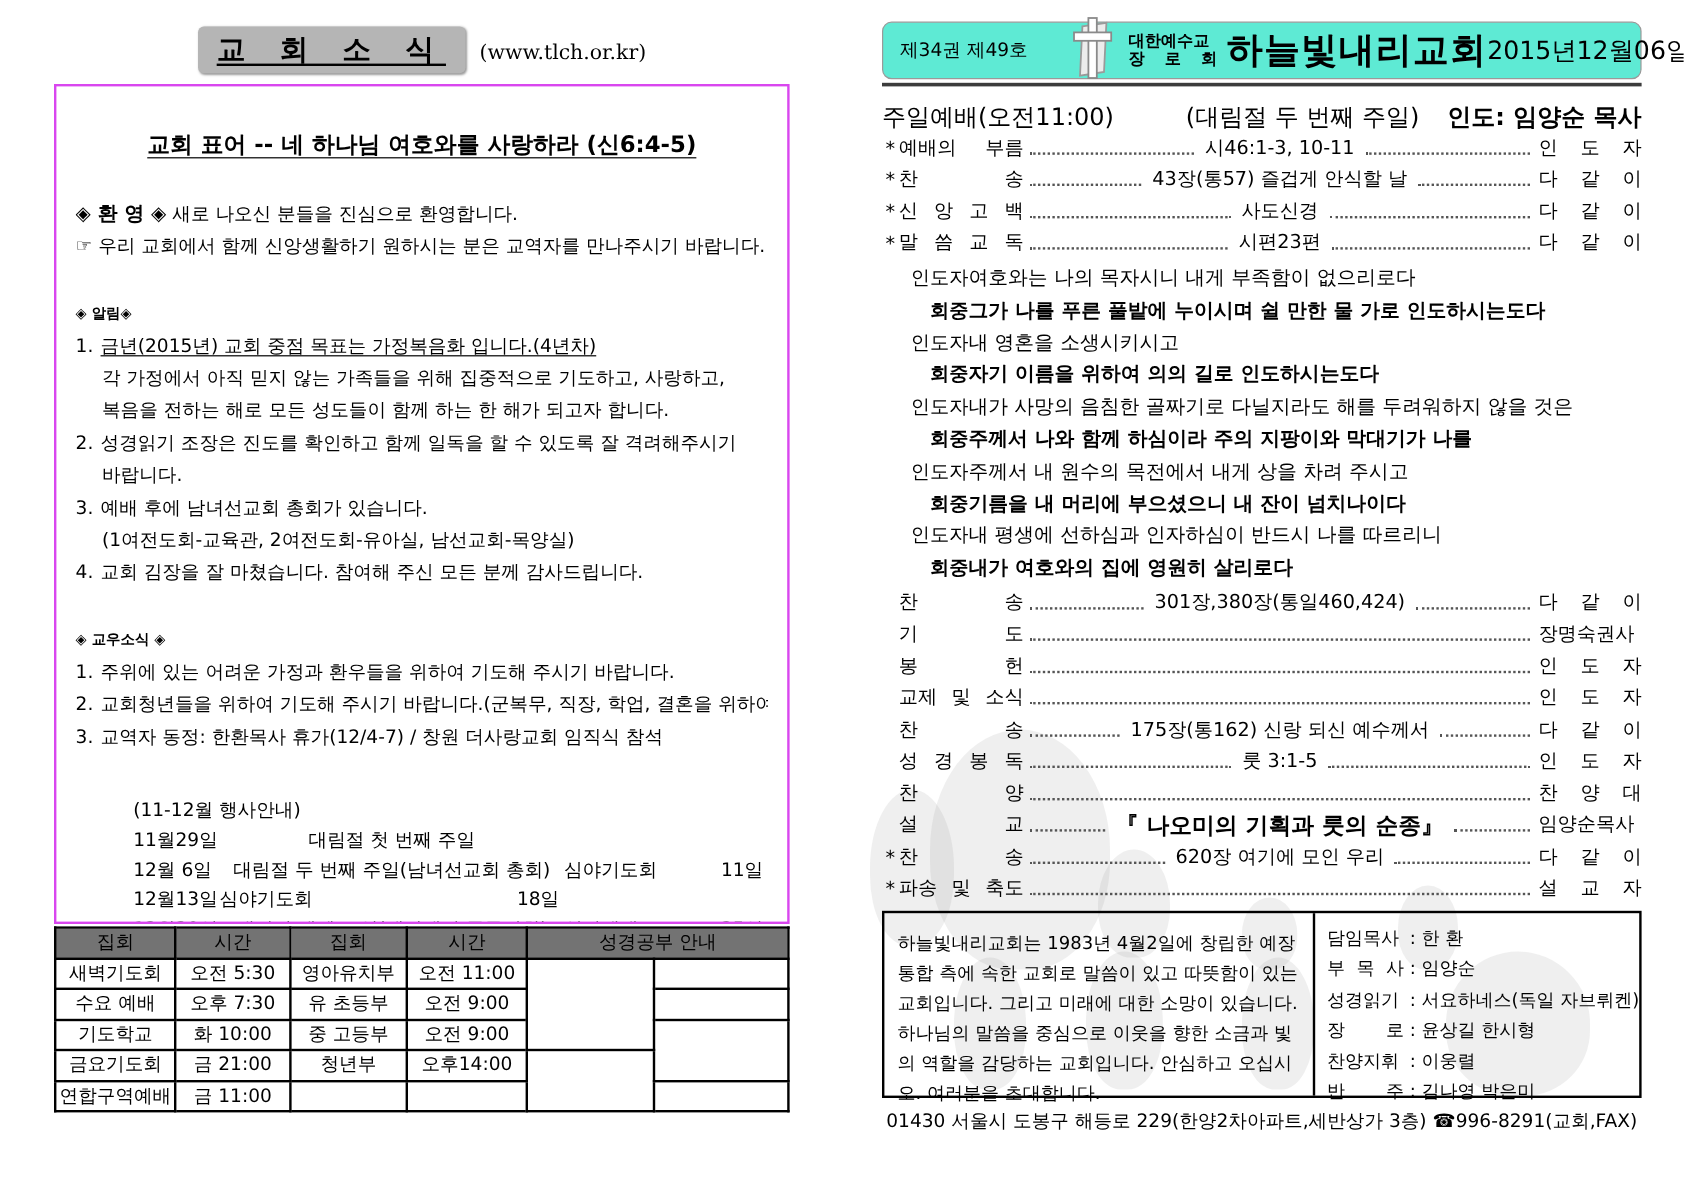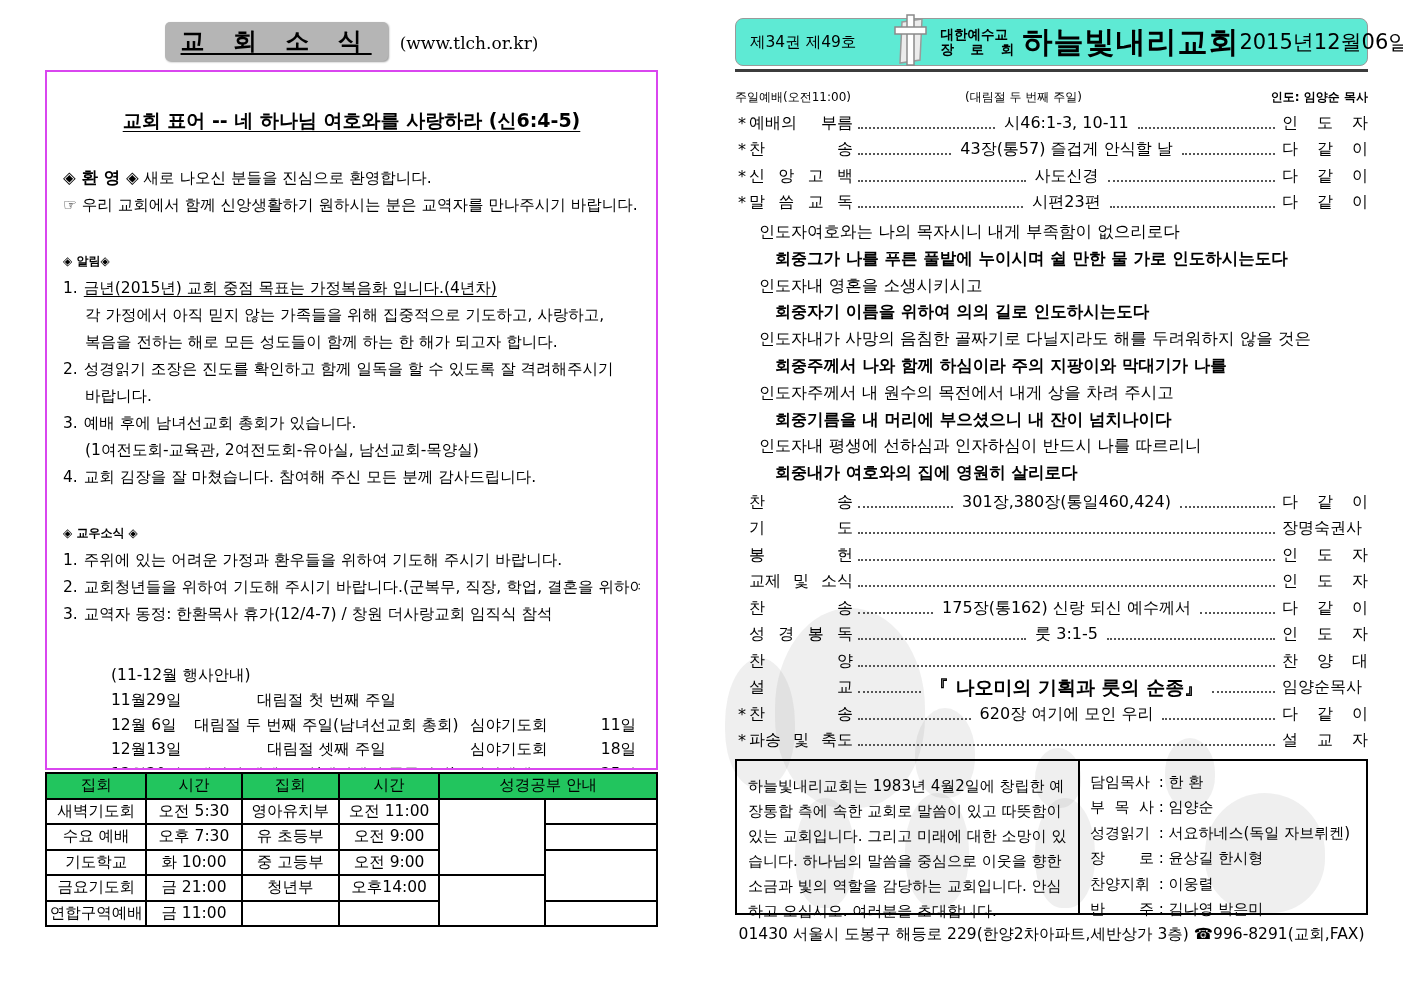--- a/index.html
+++ b/index.html
@@ -25,57 +25,57 @@
   .line .u { text-decoration:underline; text-underline-offset:3px; }
   .events { margin-top:34px; font-size:15.5px; }
   .events-title { padding-left:48px; line-height:26px; }
   .event-row { display:grid; grid-template-columns:120px 1fr 170px; line-height:24.5px; white-space:nowrap; }
   .event-row .edate { padding-left:48px; }
   .event-row .emain { text-align:center; }
   .event-row .eextra { display:flex; justify-content:space-between; padding-right:4px; }
 
   table.lp-table { width:100%; border-collapse:collapse; table-layout:fixed; font-size:15.5px; margin-top:2px; }
   table.lp-table th, table.lp-table td { border:2px solid #000; height:25.5px; text-align:center; font-weight:normal; padding:0 2px; white-space:nowrap; overflow:hidden; }
-  table.lp-table th { background:#22c55e; }
+  table.lp-table th { background:#737373; }
 
   
   .right-page { position:absolute; left:735px; top:18px; width:633px; }
   .rp-content { position:relative; z-index:1; }
   .masthead { height:48px; background:#5eead4; border:1px solid #9a9a9a; border-radius:8px; display:flex; align-items:center; position:relative; z-index:1; }
   .mast-vol { margin-left:14px; font-size:15.5px; white-space:nowrap; }
   .cross-wrap { margin-left:34px; height:54px; display:flex; align-items:center; position:relative; top:-2px; }
   .denom { margin-left:8px; font-weight:bold; font-size:13.5px; line-height:15px; white-space:nowrap; }
   .denom .d2 { display:block; width:74px; text-align:justify; text-align-last:justify; }
   .church-name { margin-left:8px; font-size:30px; font-weight:bold; letter-spacing:1px; white-space:nowrap; }
   .mast-date { margin-left:auto; margin-right:12px; font-size:21px; white-space:nowrap; }
   .mast-rule { height:3px; background:#3c3c3c; margin-top:3px; }
 
-  .service-info { display:flex; margin-top:12px; font-size:12px; line-height:26px; white-space:nowrap; }
+  .service-info { display:flex; margin-top:12px; font-size:20px; line-height:26px; white-space:nowrap; }
   .si-left { width:230px; }
-  .si-center { flex:1; text-align:left; }
+  .si-center { flex:1; text-align:center; }
   .si-right { font-weight:bold; text-align:right; }
 
   .order-row { display:flex; align-items:center; height:26.5px; font-size:16px; white-space:nowrap; }
   .ostar { width:14px; padding-left:3px; }
   .olabel { width:104px; text-align:justify; text-align-last:justify; flex:none; }
   .dots { flex:1; border-bottom:2px dotted #555; height:11px; margin:0 5px; min-width:10px; }
   .ocenter { padding:0 4px; flex:none; }
   .ocenter.sermon { font-weight:bold; font-size:19px; }
   .oright { width:86px; text-align:justify; text-align-last:justify; flex:none; margin-left:2px; }
 
   .reading { margin:3px 0 2px 0; }
   .reading-row { font-size:16.5px; line-height:26.8px; white-space:nowrap;text-align:right; }
   .reading-line { display:flex; }
   .speaker { width:72px; flex:none; font-size:16px; }
   .reading-row.bold .speaker, .reading-row.bold .rtext, .reading-row.bold .rtext2 { font-weight:bold; }
   .rtext2 { padding-left:72px; }
 
   .infobox { display:flex; border:2px solid #000; margin-top:5px; height:156px; position:relative; z-index:1; background:transparent; }
   .intro { width:382px; border-right:2px solid #000; padding:13px 8px 0 11px; font-size:15px; line-height:25px; }
-  .staff { flex:1; padding:9px 16px 0 10px; font-size:15px; line-height:25.5px; }
+  .staff { flex:1; padding:9px 0 0 10px; font-size:15px; line-height:25.5px; }
   .staff-row { white-space:nowrap; }
   .staff .role { display:inline-block; width:64px; text-align:justify; text-align-last:justify; }
   .rp-footer { text-align:center; margin-top:9px; font-size:15.5px; white-space:nowrap; }
 
   
   .wm { position:absolute; z-index:0; left:0; top:0; width:100%; height:100%; pointer-events:none; }
   .wm-blob { position:absolute; background:#9a9a9a; opacity:0.16; border-radius:50% 50% 45% 45%; }
 </style>
 </head>
 <body>
@@ -133,21 +133,20 @@
           <div class="event-row">
             <span class="edate">12월 6일</span>
             <span class="emain">대림절 두 번째 주일(남녀선교회 총회)</span>
             <span class="eextra">
               <span>심야기도회</span>
               <span>11일</span>
             </span>
           </div>
           <div class="event-row">
             <span class="edate">12월13일</span>
-            <span class="emain">대림절 셋째 주일</span>
             <span class="eextra">
               <span>심야기도회</span>
               <span>18일</span>
             </span>
           </div>
           <div class="event-row">
             <span class="edate">12월20일</span>
             <span class="emain">대림절 넷째 주일(예산제직,공동의회)</span>
             <span class="eextra">
               <span>성탄예배</span>

